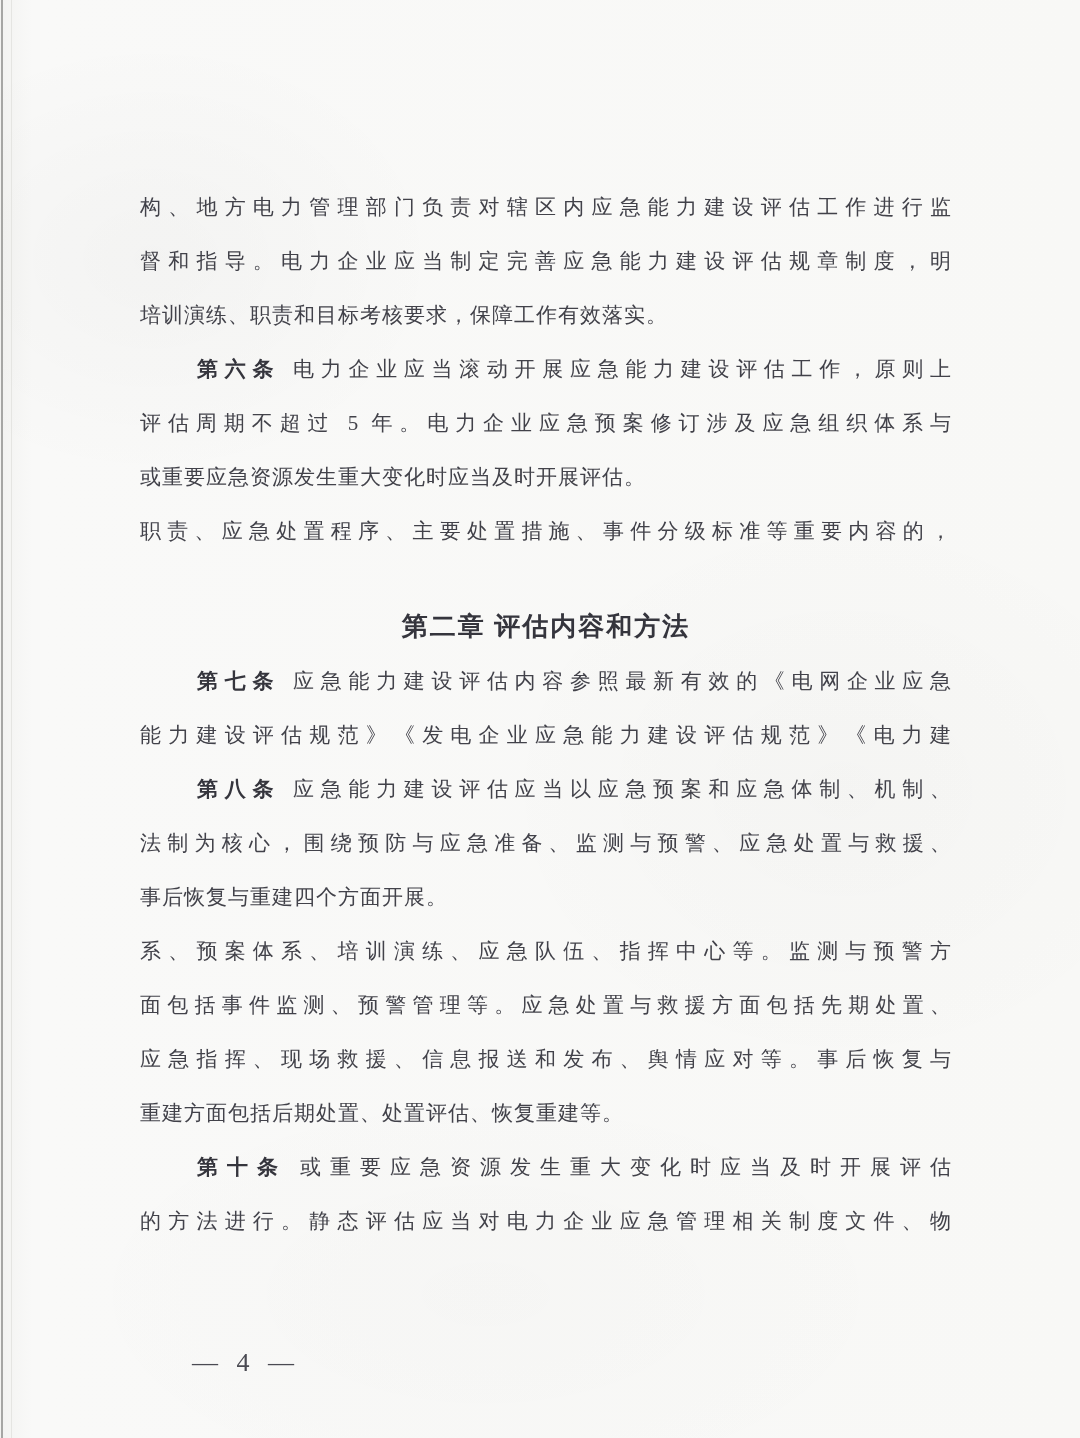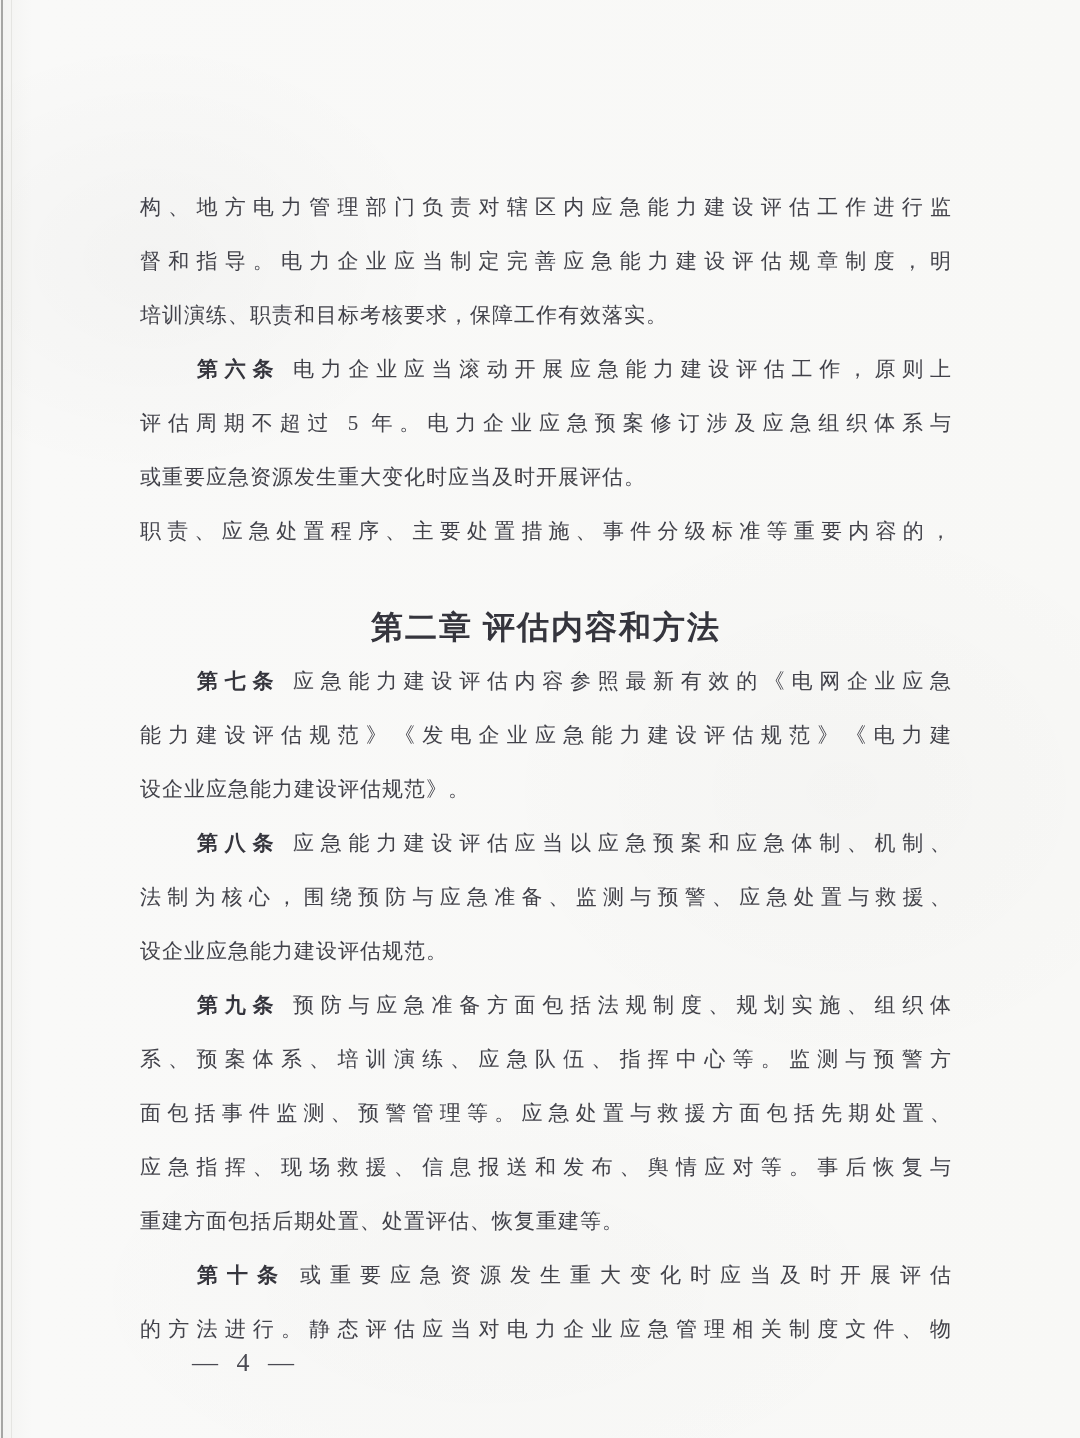--- a/index.html
+++ b/index.html
@@ -63,21 +63,21 @@
   }
   .line.first-indent {
     text-indent: 57px;
   }
   .term {
     font-weight: 700;
     color: #35353d;
     padding-right: 13px;
   }
   .chapter-heading {
-    font-size: 32px;
+    font-size: 26px;
     font-weight: 700;
     color: #35353d;
     line-height: 54px;
     height: 54px;
     text-align: center;
     margin-top: 42px;
     letter-spacing: 2px;
   }
   .page-number {
     position: absolute;
@@ -104,29 +104,27 @@
     <div class="paragraph">
       <div class="line first-indent"><span class="term">第六条</span><span>电力企业应当滚动开展应急能力建设评估工作，原则上</span></div>
       <div class="line">评估周期不超过 5 年。电力企业应急预案修订涉及应急组织体系与</div>
       <div class="line short">或重要应急资源发生重大变化时应当及时开展评估。</div>
       <div class="line">职责、应急处置程序、主要处置措施、事件分级标准等重要内容的，</div>
     </div>
     <div class="chapter-heading">第二章 评估内容和方法</div>
     <div class="paragraph">
       <div class="line first-indent"><span class="term">第七条</span><span>应急能力建设评估内容参照最新有效的《电网企业应急</span></div>
       <div class="line">能力建设评估规范》《发电企业应急能力建设评估规范》《电力建</div>
-      <div class="line short">设企业应急能力建设评估规范》。</div>
     </div>
     <div class="paragraph">
       <div class="line first-indent"><span class="term">第八条</span><span>应急能力建设评估应当以应急预案和应急体制、机制、</span></div>
       <div class="line">法制为核心，围绕预防与应急准备、监测与预警、应急处置与救援、</div>
-      <div class="line short">设企业应急能力建设评估规范。</div>
+      <div class="line short">事后恢复与重建四个方面开展。</div>
     </div>
     <div class="paragraph">
-      <div class="line first-indent"><span class="term">第九条</span><span>预防与应急准备方面包括法规制度、规划实施、组织体</span></div>
       <div class="line">系、预案体系、培训演练、应急队伍、指挥中心等。监测与预警方</div>
       <div class="line">面包括事件监测、预警管理等。应急处置与救援方面包括先期处置、</div>
       <div class="line">应急指挥、现场救援、信息报送和发布、舆情应对等。事后恢复与</div>
       <div class="line short">重建方面包括后期处置、处置评估、恢复重建等。</div>
     </div>
     <div class="paragraph">
       <div class="line first-indent"><span class="term">第十条</span><span>或重要应急资源发生重大变化时应当及时开展评估</span></div>
       <div class="line">的方法进行。静态评估应当对电力企业应急管理相关制度文件、物</div>
     </div>
   </div>

